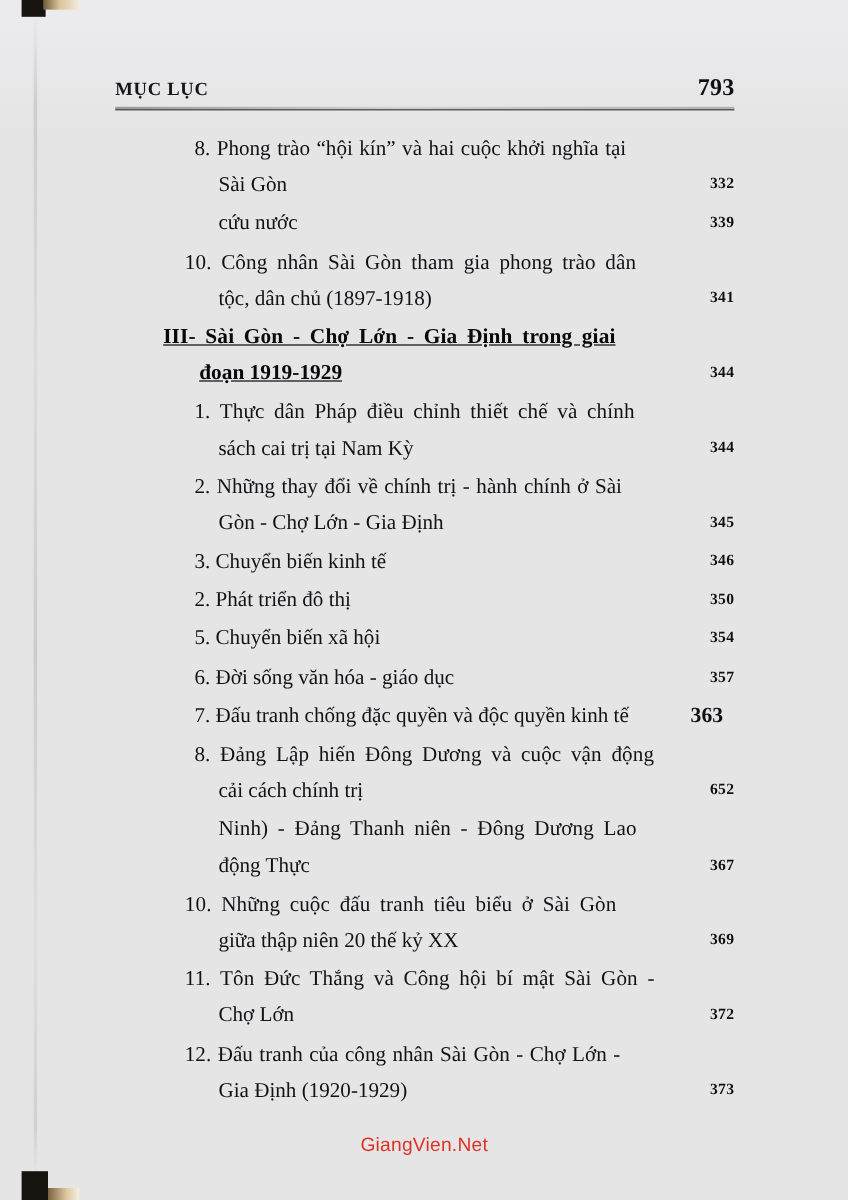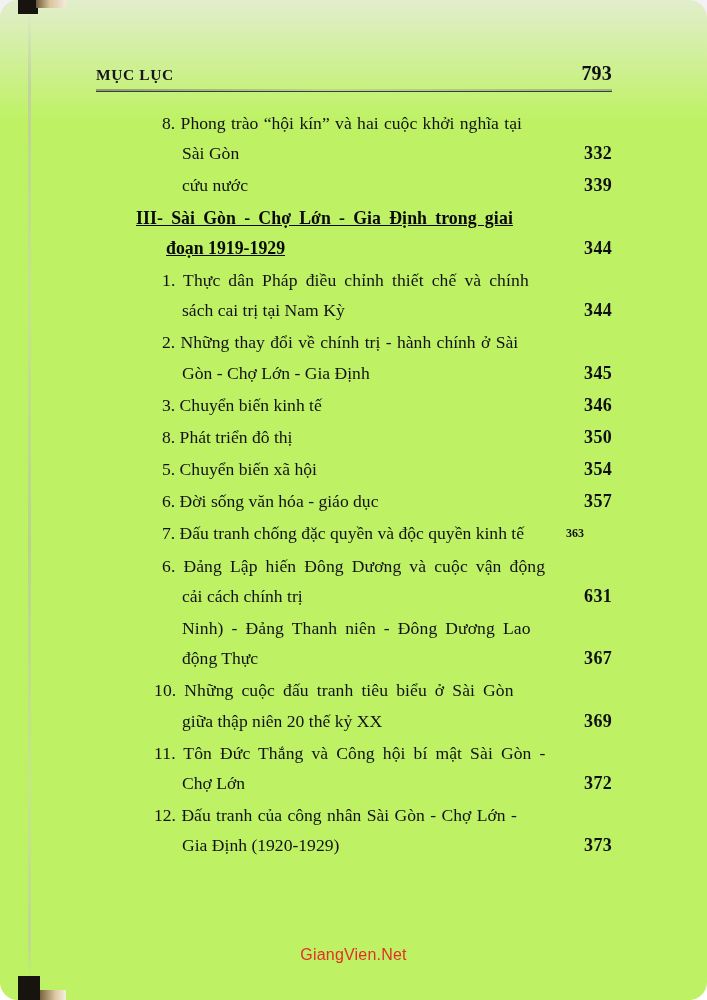--- a/index.html
+++ b/index.html
@@ -13,22 +13,21 @@
     font-family: "Liberation Serif", "DejaVu Serif", serif;
     color: #111111;
     overflow: hidden;
     position: relative;
   }
 
   
   #page {
     position: absolute;
     inset: 0;
-    background: #bef264;
-    border-radius: 18px;
+    background: #e5e5e5;
   }
   .scan-tint {
     position: absolute;
     top: 0; left: 0;
     width: 707px; height: 120px;
     background: linear-gradient(180deg, rgba(238,236,240,0.75) 0%, rgba(255,255,255,0) 100%);
     pointer-events: none;
   }
   .scan-corner {
     position: absolute;
@@ -142,32 +141,32 @@
   .indent-cont { left: 46px; text-align: right; }     
   .indent-sec  { left: 0px; }      
   .indent-sec-cont { left: 30px; }
 
   .toc-page {
     position: absolute;
     top: 0;
     right: 0;
     width: 56px;
     text-align: right;
-    font-size: 18px;
+    font-size: 13px;
     font-weight: bold;
     color: #101014;
     letter-spacing: 0.3px;
   }
   .toc-page-inline {
     position: absolute;
     top: 0;
     right: 0;
     width: 46px;
-    text-align: left;
-    font-size: 12px;
+    text-align: center;
+    font-size: 18px;
     font-weight: bold;
     color: #101014;
   }
   .section-head .toc-text {
     font-weight: bold;
     font-size: 17.8px;
     color: #09090c;
     text-decoration: underline;
   }
 
@@ -212,20 +211,29 @@
           <span class="toc-text indent-cont stretch-none">Sài Gòn</span>
           <span class="toc-page">332</span>
         </div>
       </div>
       <div class="toc-entry">
         <div class="toc-line">
           <span class="toc-text indent-cont stretch-none">cứu nước</span>
           <span class="toc-page">339</span>
         </div>
       </div>
+      <div class="toc-entry">
+        <div class="toc-line">
+          <span class="toc-text indent-num2 stretch-md">10. Công nhân Sài Gòn tham gia phong trào dân</span>
+        </div>
+        <div class="toc-line">
+          <span class="toc-text indent-cont stretch-none">tộc, dân chủ (1897-1918)</span>
+          <span class="toc-page">341</span>
+        </div>
+      </div>
       <div class="toc-entry section-head">
         <div class="toc-line">
           <span class="toc-text indent-sec stretch-md">III- Sài Gòn - Chợ Lớn - Gia Định trong giai</span>
         </div>
         <div class="toc-line">
           <span class="toc-text indent-sec-cont stretch-none">đoạn 1919-1929</span>
           <span class="toc-page">344</span>
         </div>
       </div>
       <div class="toc-entry">
@@ -247,21 +255,21 @@
         </div>
       </div>
       <div class="toc-entry">
         <div class="toc-line">
           <span class="toc-text indent-num1 stretch-none">3. Chuyển biến kinh tế</span>
           <span class="toc-page">346</span>
         </div>
       </div>
       <div class="toc-entry">
         <div class="toc-line">
-          <span class="toc-text indent-num1 stretch-none">8. Phát triển đô thị</span>
+          <span class="toc-text indent-num1 stretch-none">2. Phát triển đô thị</span>
           <span class="toc-page">350</span>
         </div>
       </div>
       <div class="toc-entry">
         <div class="toc-line">
           <span class="toc-text indent-num1 stretch-none">5. Chuyển biến xã hội</span>
           <span class="toc-page">354</span>
         </div>
       </div>
       <div class="toc-entry">
@@ -271,25 +279,25 @@
         </div>
       </div>
       <div class="toc-entry">
         <div class="toc-line">
           <span class="toc-text indent-num1 stretch-none">7. Đấu tranh chống đặc quyền và độc quyền kinh tế</span>
           <span class="toc-page-inline">363</span>
         </div>
       </div>
       <div class="toc-entry">
         <div class="toc-line">
-          <span class="toc-text indent-num1 stretch-md">6. Đảng Lập hiến Đông Dương và cuộc vận động</span>
+          <span class="toc-text indent-num1 stretch-md">8. Đảng Lập hiến Đông Dương và cuộc vận động</span>
         </div>
         <div class="toc-line">
           <span class="toc-text indent-cont stretch-none">cải cách chính trị</span>
-          <span class="toc-page">631</span>
+          <span class="toc-page">652</span>
         </div>
       </div>
       <div class="toc-entry">
         <div class="toc-line">
           <span class="toc-text indent-cont stretch-md">Ninh) - Đảng Thanh niên - Đông Dương Lao</span>
         </div>
         <div class="toc-line">
           <span class="toc-text indent-cont stretch-none">động Thực</span>
           <span class="toc-page">367</span>
         </div>

